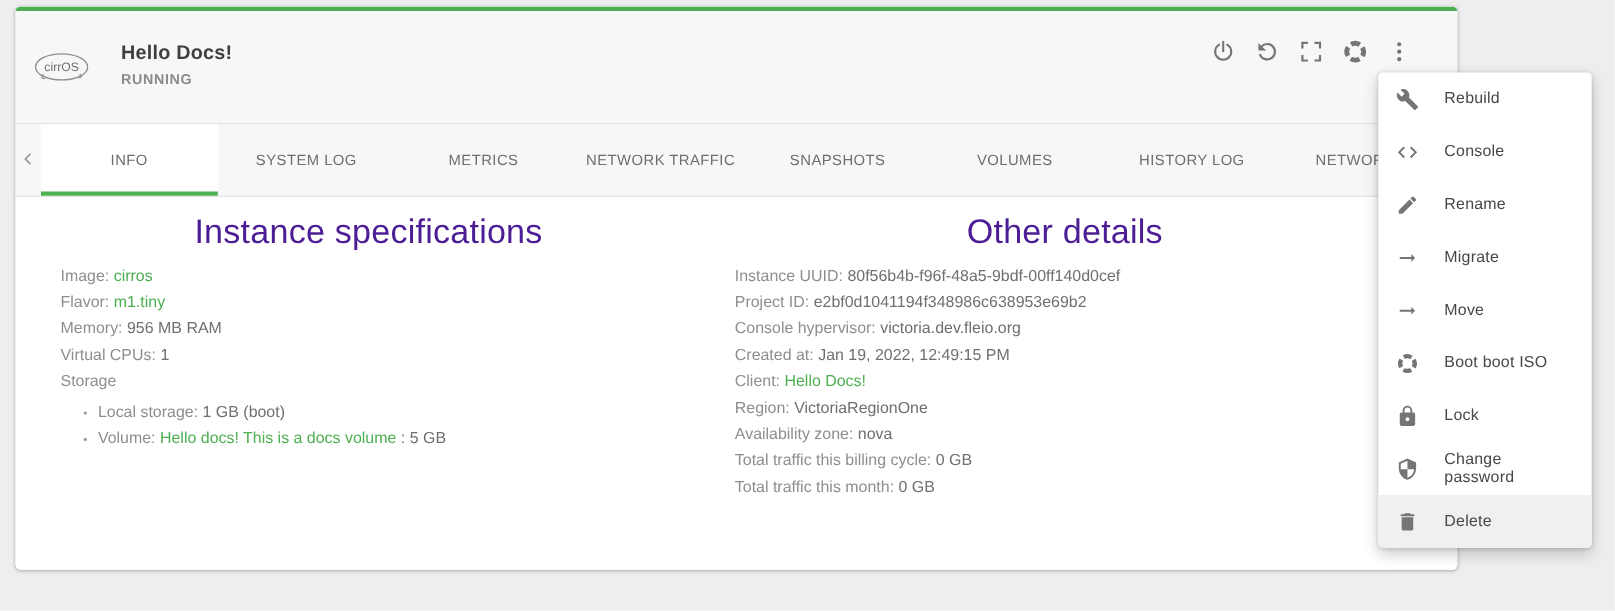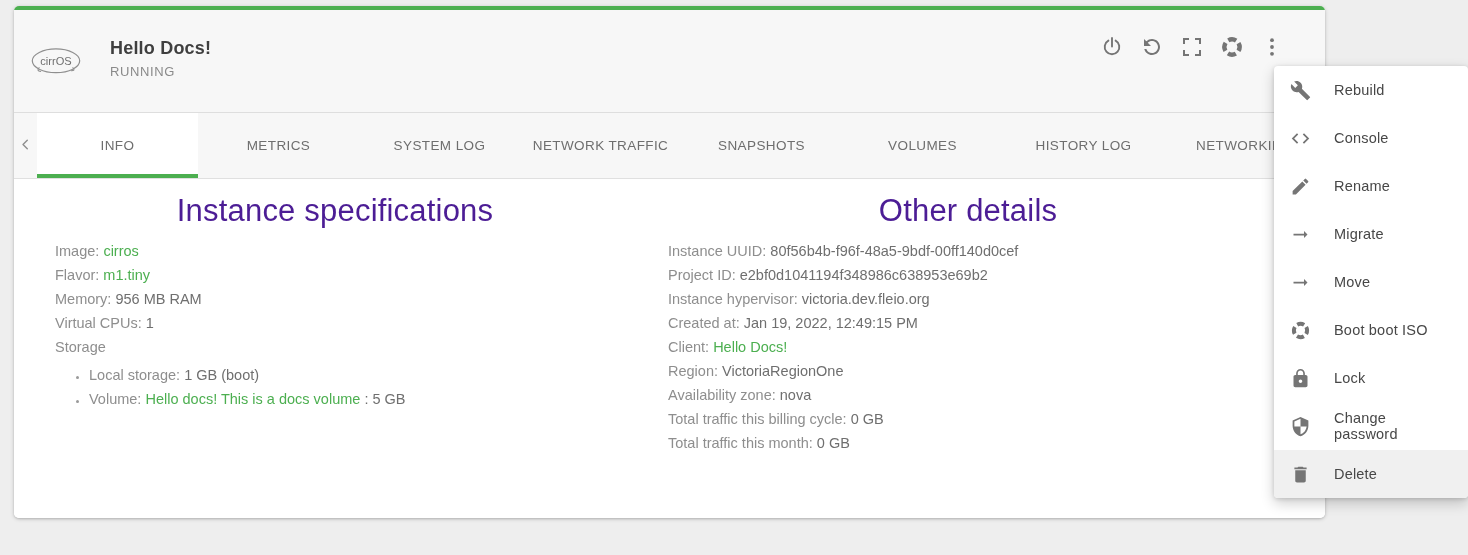--- a/index.html
+++ b/index.html
@@ -22,21 +22,21 @@
     box-shadow:0 1px 4px rgba(0,0,0,.18), 0 1px 2px rgba(0,0,0,.12);
   }
   .green-bar{height:4px;background:var(--accent);}
   .card-header{
     height:103px;background:var(--panel-bg);border-bottom:1px solid #dedede;
     display:flex;align-items:center;padding:0 41px 8px 16px;
   }
   .logo{width:52px;height:36px;flex:0 0 auto;margin-top:10px;}
   .title-block{margin-left:28px;margin-top:2px;}
   .page-title{font-size:18px;font-weight:bold;color:var(--text-dark);letter-spacing:.2px;}
-  .page-status{font-size:13px;color:#8a8a8a;margin-top:5px;letter-spacing:.6px;}
+  .page-status{font-size:13px;color:#8a8a8a;margin-top:5px;letter-spacing:.6px;font-weight:bold;}
   .header-spacer{flex:1;}
   .header-actions{display:flex;gap:16px;align-self:flex-start;margin-top:25px;}
   .icon-btn{
     width:24px;height:24px;padding:0;border:0;background:transparent;
     color:var(--icon-gray);cursor:pointer;
   }
   .icon-btn svg{width:100%;height:100%;display:block;}
   
   .tab-bar{
     height:66px;background:var(--panel-bg);border-bottom:1px solid var(--line);
@@ -64,21 +64,20 @@
   .row-value{color:var(--text-gray);}
   a.row-link{color:var(--accent);text-decoration:none;cursor:pointer;}
   .bullets{margin:4px 0 16px 0;padding:0 0 0 34px;}
   .bullets li{font-size:14.5px;line-height:24px;color:var(--text-gray);}
   .bullets li::marker{color:#9a9a9a;font-size:11px;}
   
   .menu{
     position:absolute;left:1253px;top:66px;width:194px;z-index:10;
     background:#ffffff;border-radius:4px;overflow:hidden;
     box-shadow:0 5px 14px rgba(0,0,0,.20), 0 1px 4px rgba(0,0,0,.14);
-    margin-left:21px;
   }
   .menu-item{height:48px;display:flex;align-items:center;padding:0 16px;cursor:pointer;}
   .menu-item.highlighted{background:var(--menu-hl);}
   .mi-icon{width:21px;height:21px;color:var(--icon-gray);margin-right:23px;flex:0 0 auto;}
   .mi-icon svg{width:100%;height:100%;display:block;}
   .mi-label{font-size:14.5px;color:#474747;letter-spacing:.2px;}
 </style>
 </head>
 <body>
 
@@ -124,22 +123,22 @@
   </div>
 
   <div class="tab-bar">
     <button class="tab-scroll" id="tab-scroll-left">
         <span><svg viewBox="0 0 24 24" fill="none" stroke="currentColor" stroke-width="2" stroke-linecap="round" stroke-linejoin="round">
             <path d="M14.5 6l-6 6 6 6"></path>
           </svg></span>
       </button>
     <div id="tabs" style="display:flex;align-items:stretch;">
         <button class="tab active">INFO</button>
+        <button class="tab">SYSTEM LOG</button>
         <button class="tab">METRICS</button>
-        <button class="tab">SYSTEM LOG</button>
         <button class="tab">NETWORK TRAFFIC</button>
         <button class="tab">SNAPSHOTS</button>
         <button class="tab">VOLUMES</button>
         <button class="tab">HISTORY LOG</button>
         <button class="tab">NETWORKING</button>
       </div>
   </div>
 
   <div class="content">
     <div class="col col-left">
@@ -158,21 +157,21 @@
           <li>
             <div class="info-row"><span class="row-label">Volume:</span> <a class="row-link">Hello docs! This is a docs volume</a><span class="row-value"> : 5 GB</span></div>
           </li>
         </ul>
     </div>
     <div class="col col-right">
       <h2 class="section-heading">Other details</h2>
       <div id="detail-rows">
           <div class="info-row"><span class="row-label">Instance UUID:</span> <span class="row-value">80f56b4b-f96f-48a5-9bdf-00ff140d0cef</span></div>
           <div class="info-row"><span class="row-label">Project ID:</span> <span class="row-value">e2bf0d1041194f348986c638953e69b2</span></div>
-          <div class="info-row"><span class="row-label">Instance hypervisor:</span> <span class="row-value">victoria.dev.fleio.org</span></div>
+          <div class="info-row"><span class="row-label">Console hypervisor:</span> <span class="row-value">victoria.dev.fleio.org</span></div>
           <div class="info-row"><span class="row-label">Created at:</span> <span class="row-value">Jan 19, 2022, 12:49:15 PM</span></div>
           <div class="info-row"><span class="row-label">Client:</span> <a class="row-link">Hello Docs!</a></div>
           <div class="info-row"><span class="row-label">Region:</span> <span class="row-value">VictoriaRegionOne</span></div>
           <div class="info-row"><span class="row-label">Availability zone:</span> <span class="row-value">nova</span></div>
           <div class="info-row"><span class="row-label">Total traffic this billing cycle:</span> <span class="row-value">0 GB</span></div>
           <div class="info-row"><span class="row-label">Total traffic this month:</span> <span class="row-value">0 GB</span></div>
         </div>
     </div>
   </div>
 </div>

